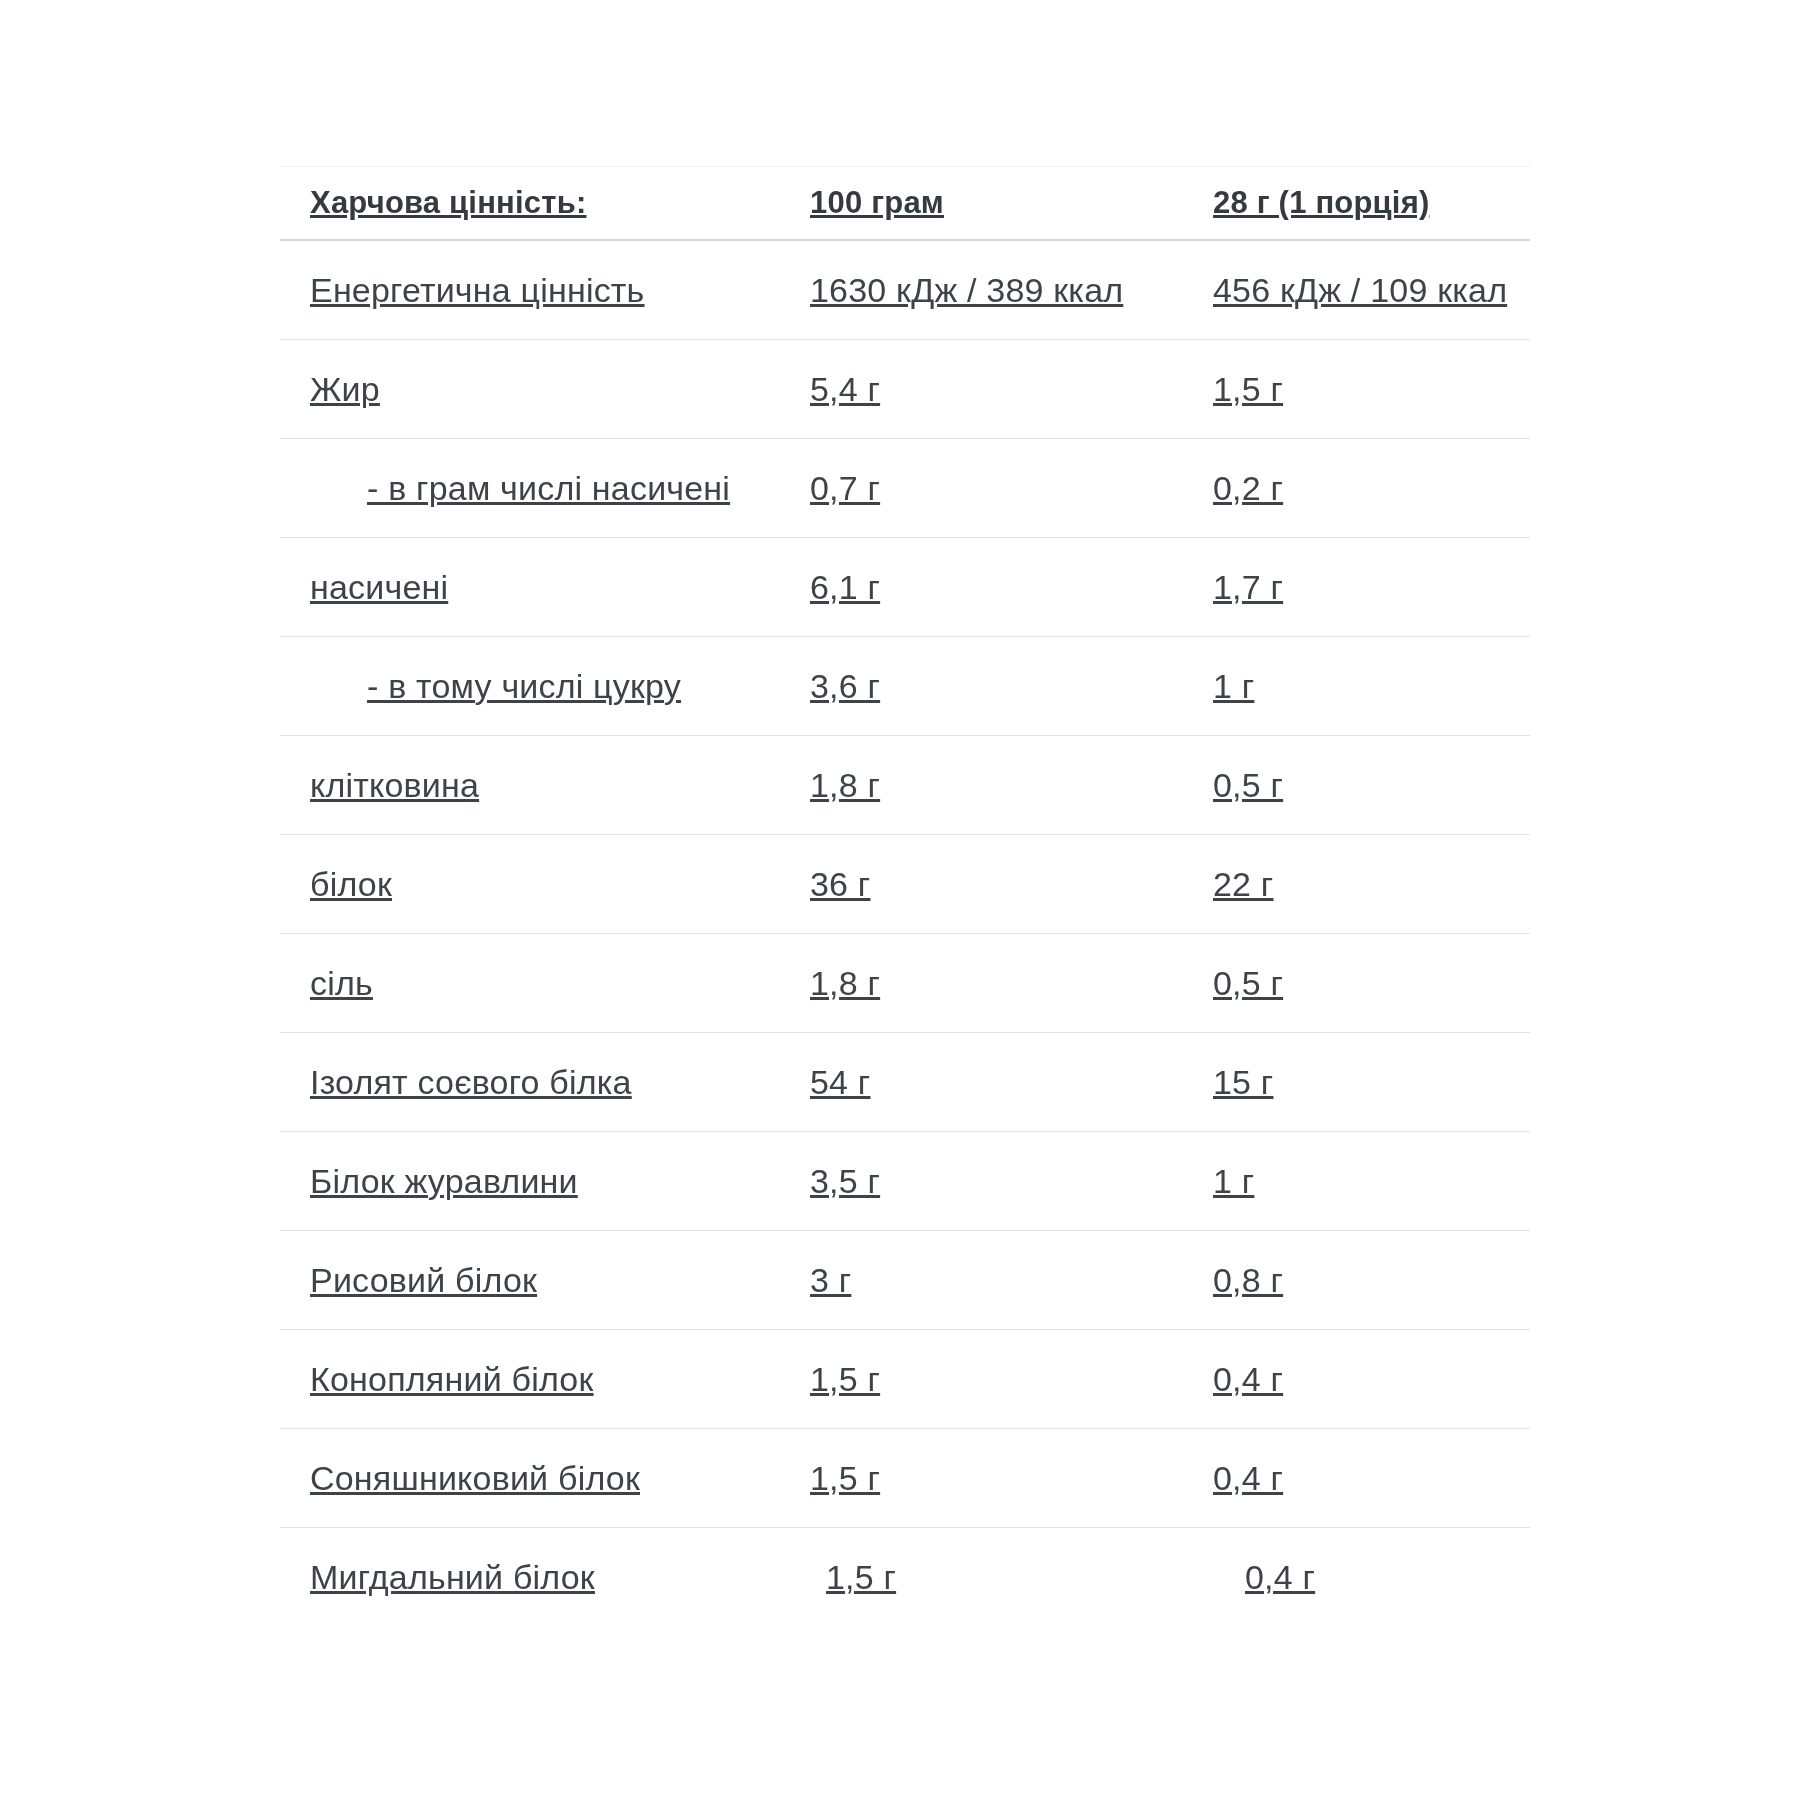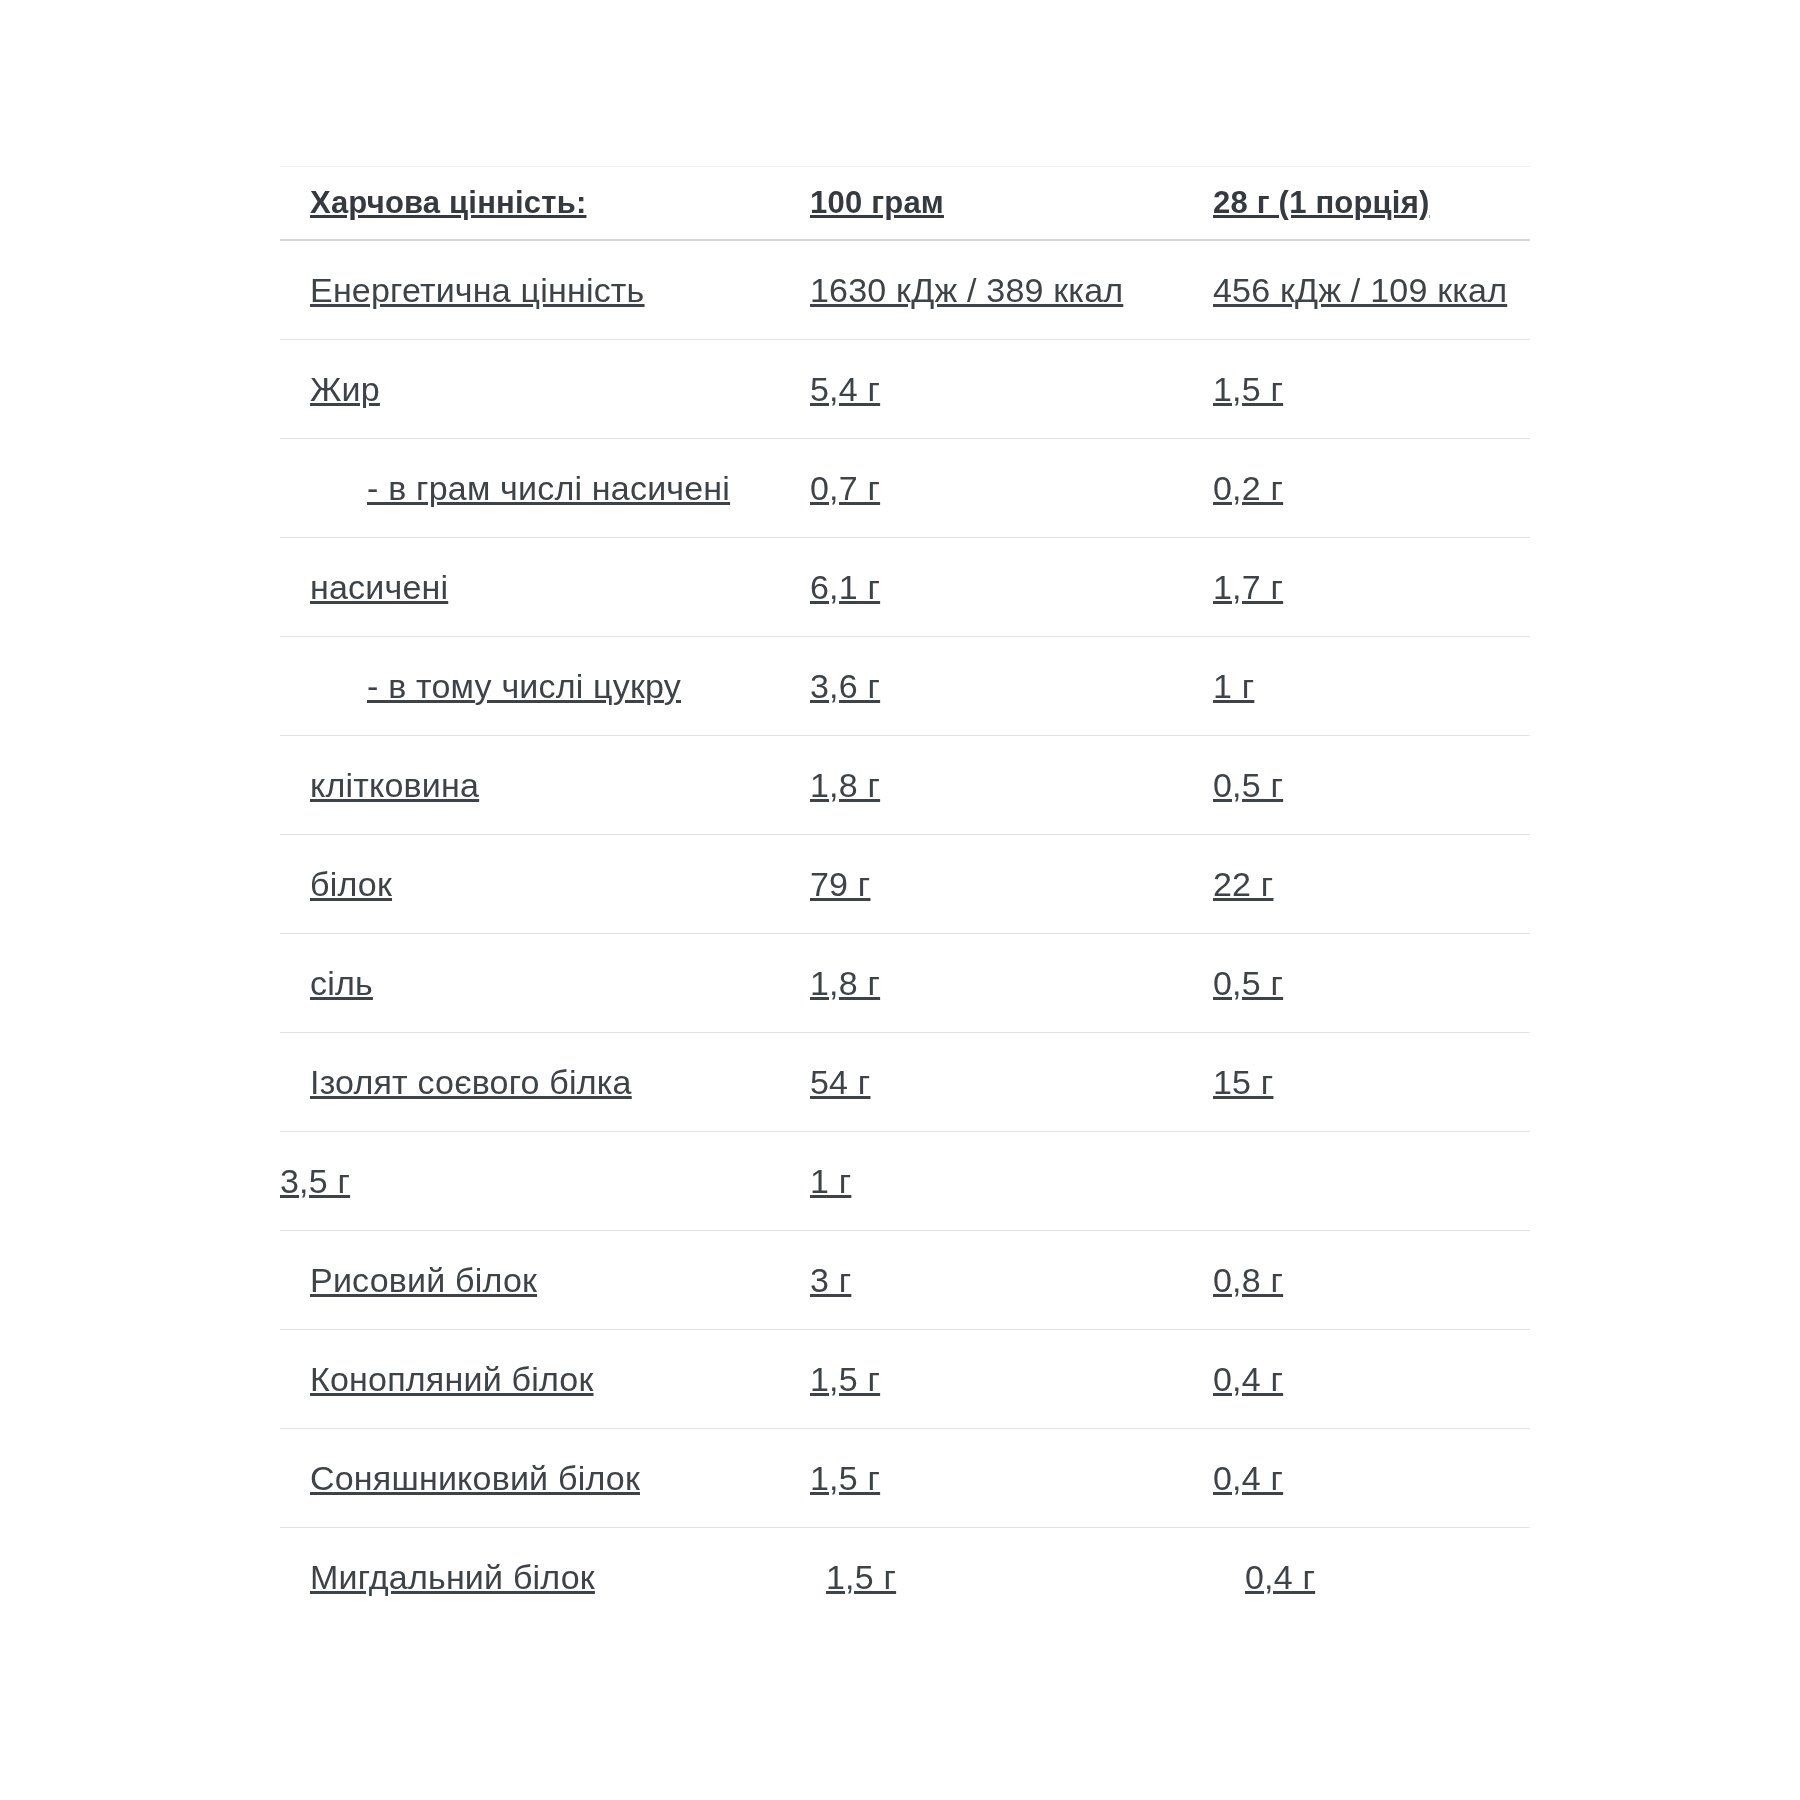--- a/index.html
+++ b/index.html
@@ -77,34 +77,35 @@
     <div class="cell">3,6 г</div>
     <div class="cell">1 г</div>
   </div>
       <div class="t-row">
     <div class="cell label">клітковина</div>
     <div class="cell">1,8 г</div>
     <div class="cell">0,5 г</div>
   </div>
       <div class="t-row">
     <div class="cell label">білок</div>
-    <div class="cell">79 г</div>
+    <div class="cell">36 г</div>
     <div class="cell">22 г</div>
   </div>
       <div class="t-row">
     <div class="cell label">сіль</div>
     <div class="cell">1,8 г</div>
     <div class="cell">0,5 г</div>
   </div>
       <div class="t-row">
     <div class="cell label">Ізолят соєвого білка</div>
     <div class="cell">54 г</div>
     <div class="cell">15 г</div>
   </div>
       <div class="t-row">
+    <div class="cell label">Білок журавлини</div>
     <div class="cell">3,5 г</div>
     <div class="cell">1 г</div>
   </div>
       <div class="t-row">
     <div class="cell label">Рисовий білок</div>
     <div class="cell">3 г</div>
     <div class="cell">0,8 г</div>
   </div>
       <div class="t-row">
     <div class="cell label">Конопляний білок</div>

